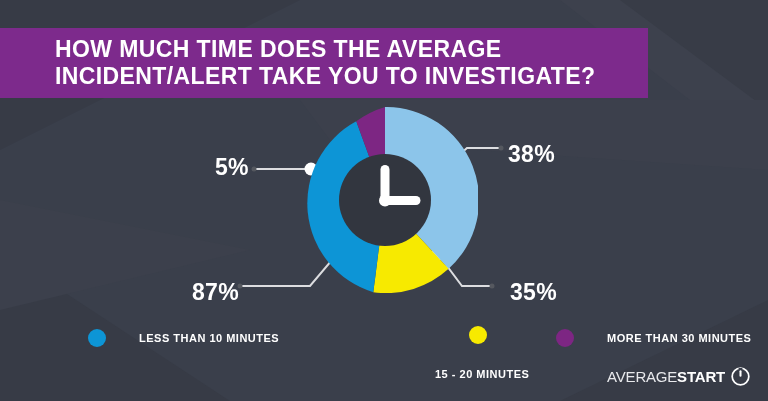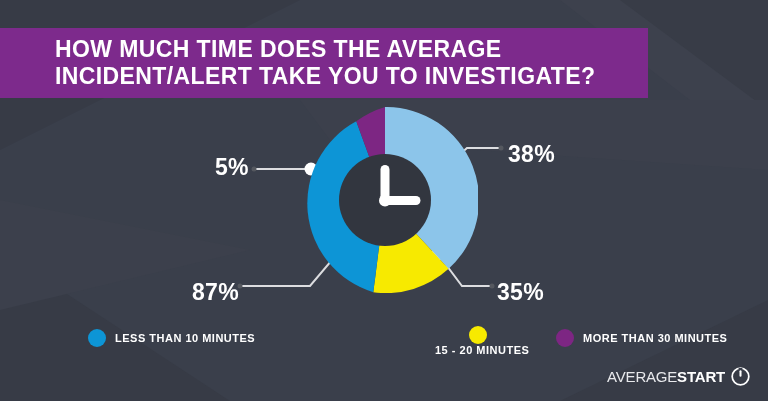--- a/index.html
+++ b/index.html
@@ -61,21 +61,21 @@
     color: #ffffff;
     font-size: 23px;
     font-weight: bold;
     letter-spacing: 0.3px;
     white-space: nowrap;
   }
   #pct-5   { left: 215px; top: 154px; }
   #pct-38  { left: 508px; top: 141px; }
   #pct-22  { left: 192px; top: 279px; }
   #pct-38, #pct-35 { text-align: center; }
-  #pct-35  { left: 497px; top: 279px; }
+  #pct-35  { left: 510px; top: 279px; }
 
   
   #leaders {
     position: absolute;
     inset: 0;
     width: 768px;
     height: 401px;
     pointer-events: none;
   }
 
@@ -87,20 +87,21 @@
     width: 610px;
     height: 24px;
   }
   .legend-item {
     position: absolute;
     top: 0;
     display: flex;
     align-items: center;
     height: 24px;
     white-space: nowrap;
+    gap: 24px;
   }
   .legend-dot {
     width: 18px;
     height: 18px;
     border-radius: 50%;
     flex: 0 0 auto;
   }
   .legend-label {
     margin-left: 9px;
     color: #ffffff;

